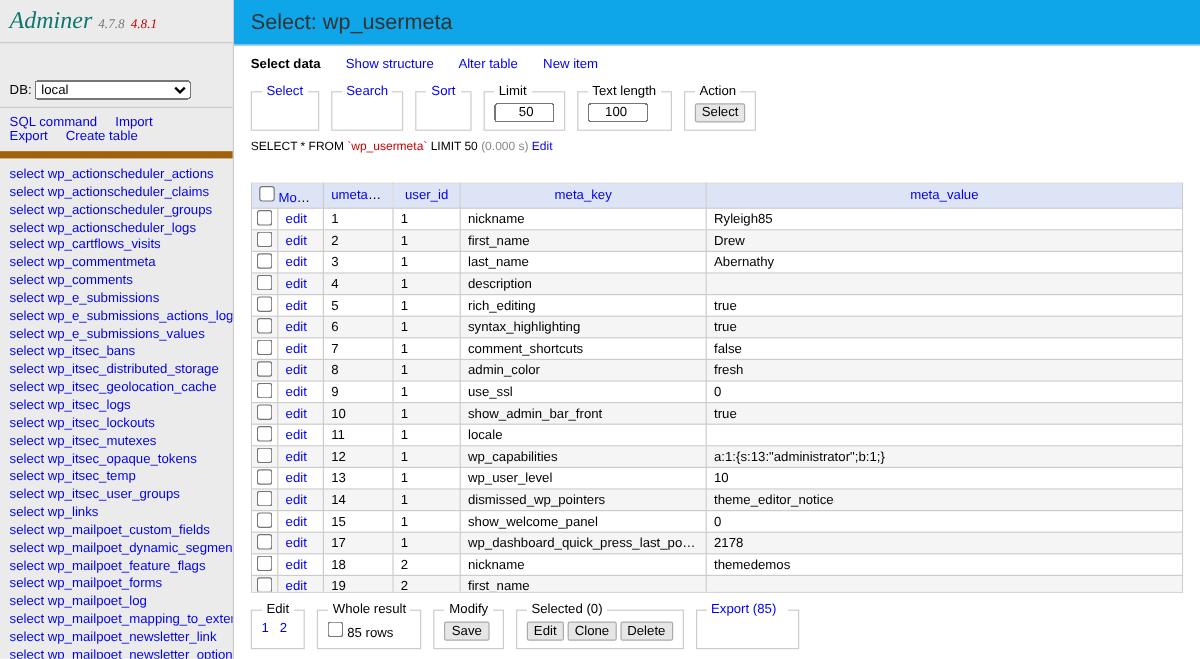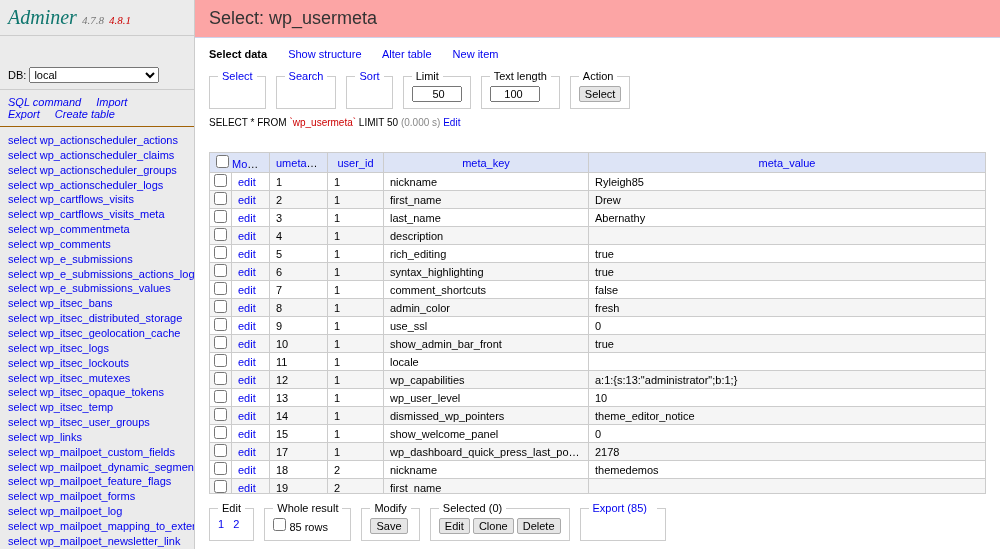--- a/index.html
+++ b/index.html
@@ -15,31 +15,31 @@
   font-size: 20px; padding: 6px 8px 6px 8px; color: #000;
   border-bottom: 1px solid #ccc; background: #ebebeb;
 }
 #menu h1 a { color: #0f766e; }
 #menu h1 .v1 { font-size: 11px; color: #777; }
 #menu h1 .v2 { font-size: 11px; color: #c00; }
 
 #dbs { padding: 6px 8px; border-bottom: 1px solid #ccc; margin-top: 25px; }
 #dbs select { font-size: 11px; width: 130px; }
 
-.menu-links { padding: 6px 8px 6px 8px; border-bottom: 1px solid #a16207; font-style: italic; }
+.menu-links { padding: 6px 8px 6px 8px; border-bottom: 6px solid #a16207; }
 .menu-links a { margin-right: 12px; white-space: nowrap; }
 
 #tables { padding: 6px 0 6px 8px; line-height: 1.35; overflow: hidden; }
 #tables a { display: block; white-space: nowrap; overflow: hidden; text-overflow: clip; }
 
 #content {
   position: absolute; left: 195px; top: 0; right: 0; bottom: 0; padding: 0; overflow: hidden;
 }
 #content h2 {
-  background: #fca5a5; border-bottom: 1px solid #cdd3ec;
+  background: #0ea5e9; border-bottom: 1px solid #cdd3ec;
   font-size: 18px; font-weight: normal; color: #333;
   padding: 8px 14px; margin: 0;
 }
 #content-inner { padding: 10px 14px; }
 
 .tabs { margin-bottom: 10px; }
 .tabs a { color: #0000EE; margin-right: 18px; }
 .tabs a.active { color: #000; font-weight: bold; }
 
 .fieldsets { display: flex; flex-wrap: wrap; gap: 10px; margin-bottom: 8px; }
@@ -100,21 +100,20 @@
     <a href="#">Import</a><br>
     <a href="#">Export</a>
     <a href="#">Create table</a>
   </div>
   <div id="tables">
       <a href="#">select wp_actionscheduler_actions</a>
       <a href="#">select wp_actionscheduler_claims</a>
       <a href="#">select wp_actionscheduler_groups</a>
       <a href="#">select wp_actionscheduler_logs</a>
       <a href="#">select wp_cartflows_visits</a>
-      <a href="#">select wp_cartflows_visits_meta</a>
       <a href="#">select wp_commentmeta</a>
       <a href="#">select wp_comments</a>
       <a href="#">select wp_e_submissions</a>
       <a href="#">select wp_e_submissions_actions_log</a>
       <a href="#">select wp_e_submissions_values</a>
       <a href="#">select wp_itsec_bans</a>
       <a href="#">select wp_itsec_distributed_storage</a>
       <a href="#">select wp_itsec_geolocation_cache</a>
       <a href="#">select wp_itsec_logs</a>
       <a href="#">select wp_itsec_lockouts</a>

